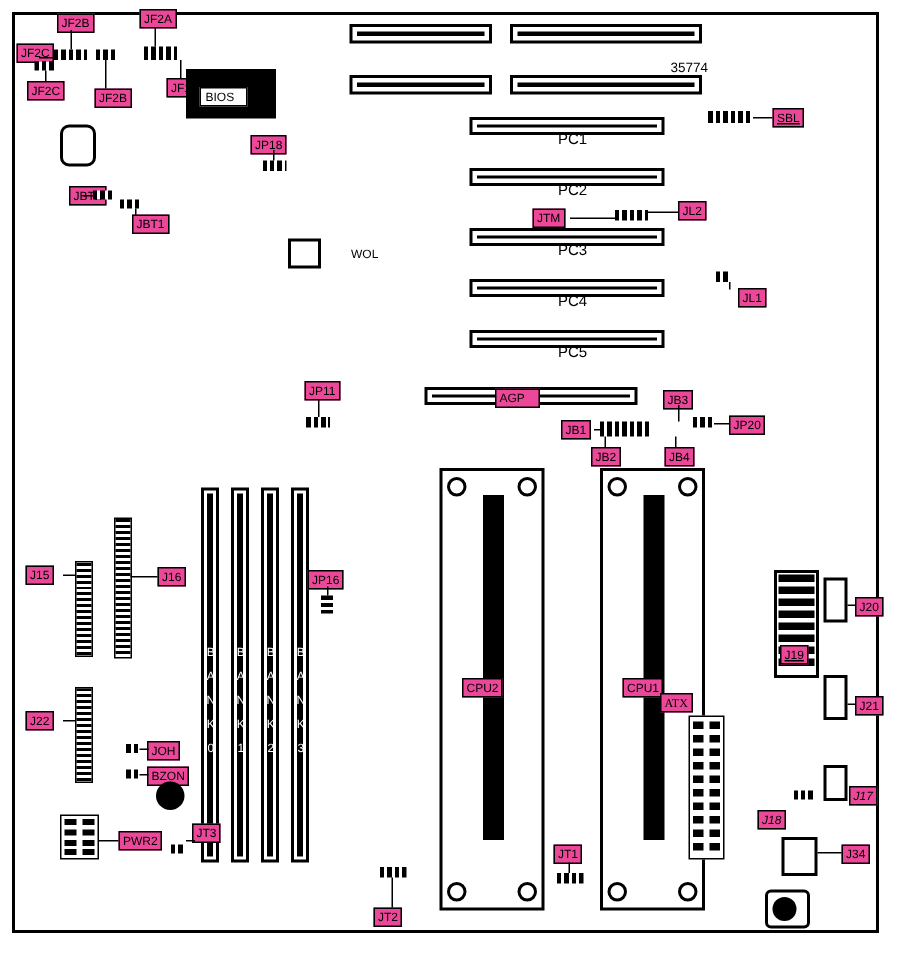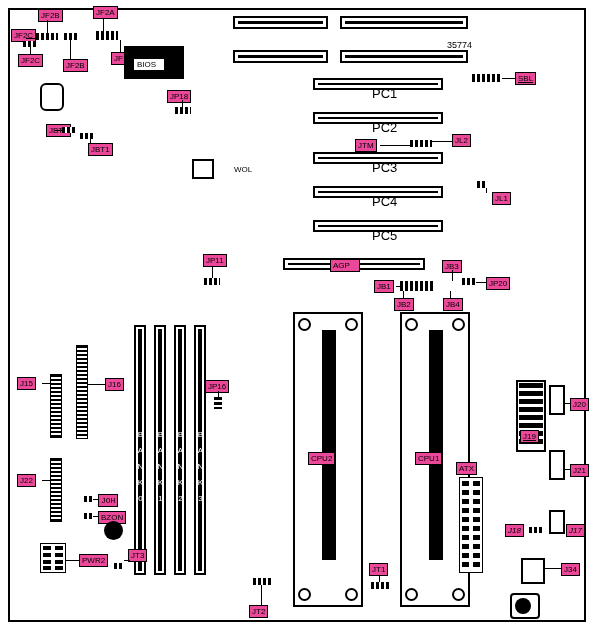--- a/index.html
+++ b/index.html
@@ -1,21 +1,21 @@
 <!DOCTYPE html>
 <html><head>
 <meta charset="utf-8">
 <style>
   html,body{margin:0;padding:0;background:#ffffff;}
   body{font-family:"Liberation Sans", sans-serif;}
   #board{position:relative;width:602px;height:636px;background:#ffffff;}
   .outline{position:absolute;left:8px;top:8px;width:578px;height:614px;border:2px solid #000;box-sizing:border-box;}
   .slot{position:absolute;border:2px solid #000;background:#fff;box-sizing:border-box;}
   .slot .inner{position:absolute;left:3px;top:3px;right:3px;bottom:3px;background:#000;}
-  .lbl{position:absolute;font-size:13px;color:#000;line-height:10px;white-space:nowrap;}
+  .lbl{position:absolute;font-size:10px;color:#000;line-height:10px;white-space:nowrap;}
   .boxlbl{position:absolute;border:1px solid #000;background:#ec4899;font-size:8px;line-height:9px;padding:1px 2px;white-space:nowrap;box-sizing:border-box;}
   .blk{position:absolute;background:#000;}
   .wblk{position:absolute;background:#fff;border:1px solid #000;box-sizing:border-box;}
   .dimm{position:absolute;border:2px solid #000;background:#fff;box-sizing:border-box;}
   .dimm .din{position:absolute;left:2px;top:2px;right:2px;bottom:2px;background:#000;}
   .vtext{position:absolute;font-size:8px;color:#fff;writing-mode:vertical-rl;text-orientation:upright;line-height:8px;letter-spacing:-1px;}
   .cpu{position:absolute;border:2px solid #000;background:#fff;box-sizing:border-box;}
   .cpupad{position:absolute;background:#000;}
   .circ{position:absolute;border:2px solid #000;border-radius:50%;background:#fff;box-sizing:border-box;}
   .line{position:absolute;background:#000;height:1px;}
@@ -175,21 +175,21 @@
   <div class="boxlbl" style="left:105px;top:378px;">J16</div>
   <div class="boxlbl" style="left:17px;top:474px;">J22</div>
   <div class="line" style="left:42px;top:383px;width:8px;"></div>
   <div class="line" style="left:87px;top:384px;width:18px;"></div>
   <div class="line" style="left:42px;top:480px;width:8px;"></div>
 
   <div class="boxlbl" style="left:205px;top:380px;">JP16</div>
   <div class="tinyhdr" style="left:214px;top:397px;width:8px;height:12px;background:repeating-linear-gradient(180deg,#000 0 3px,#fff 3px 5px);"></div>
   <div class="vline" style="left:218px;top:391px;height:6px;"></div>
 
-  <div class="boxlbl" style="left:98px;top:494px;font-family:Liberation Mono, monospace;">JOH</div>
+  <div class="boxlbl" style="left:98px;top:494px;">JOH</div>
   <div class="boxlbl" style="left:98px;top:511px;">BZON</div>
   <div class="tinyhdr" style="left:84px;top:496px;width:10px;height:6px;"></div>
   <div class="tinyhdr" style="left:84px;top:513px;width:10px;height:6px;"></div>
   <div class="line" style="left:93px;top:499px;width:6px;"></div>
   <div class="line" style="left:93px;top:516px;width:6px;"></div>
 
   <div class="dot" style="left:104px;top:521px;width:19px;height:19px;"></div>
 
   <div class="wblk" style="left:40px;top:543px;width:26px;height:30px;"></div>
   <div class="blk" style="left:43px;top:546px;width:8px;height:4px;"></div>
@@ -245,21 +245,21 @@
   <div class="blk" style="left:462px;top:526px;width:7px;height:5px;"></div>
   <div class="blk" style="left:473px;top:526px;width:7px;height:5px;"></div>
   <div class="blk" style="left:462px;top:535px;width:7px;height:5px;"></div>
   <div class="blk" style="left:473px;top:535px;width:7px;height:5px;"></div>
   <div class="blk" style="left:462px;top:544px;width:7px;height:5px;"></div>
   <div class="blk" style="left:473px;top:544px;width:7px;height:5px;"></div>
   <div class="blk" style="left:462px;top:553px;width:7px;height:5px;"></div>
   <div class="blk" style="left:473px;top:553px;width:7px;height:5px;"></div>
   <div class="blk" style="left:462px;top:562px;width:7px;height:5px;"></div>
   <div class="blk" style="left:473px;top:562px;width:7px;height:5px;"></div>
-  <div class="boxlbl" style="left:456px;top:462px;">ATX</div>
+  <div class="boxlbl" style="left:440px;top:462px;font-family:Liberation Serif, serif;">ATX</div>
 
   <div class="conn" style="left:516px;top:380px;width:30px;height:72px;"></div>
   <div class="blk" style="left:519px;top:383px;width:24px;height:5px;"></div>
   <div class="blk" style="left:519px;top:391px;width:24px;height:5px;"></div>
   <div class="blk" style="left:519px;top:399px;width:24px;height:5px;"></div>
   <div class="blk" style="left:519px;top:407px;width:24px;height:5px;"></div>
   <div class="blk" style="left:519px;top:415px;width:24px;height:5px;"></div>
   <div class="blk" style="left:519px;top:423px;width:24px;height:5px;"></div>
   <div class="blk" style="left:519px;top:431px;width:24px;height:5px;"></div>
   <div class="blk" style="left:519px;top:439px;width:24px;height:5px;"></div>
@@ -268,21 +268,21 @@
   <div class="conn" style="left:549px;top:385px;width:16px;height:30px;"></div>
   <div class="boxlbl" style="left:570px;top:398px;">J20</div>
   <div class="line" style="left:565px;top:403px;width:5px;"></div>
 
   <div class="conn" style="left:549px;top:450px;width:16px;height:30px;"></div>
   <div class="boxlbl" style="left:570px;top:464px;">J21</div>
   <div class="line" style="left:565px;top:469px;width:5px;"></div>
 
   <div class="conn" style="left:549px;top:510px;width:16px;height:24px;"></div>
   <div class="boxlbl" style="left:566px;top:524px;font-style:italic;">J17</div>
-  <div class="boxlbl" style="left:505px;top:524px;font-style:italic;">J18</div>
+  <div class="boxlbl" style="left:505px;top:540px;font-style:italic;">J18</div>
   <div class="tinyhdr" style="left:529px;top:527px;width:14px;height:6px;"></div>
 
   <div class="conn" style="left:521px;top:558px;width:24px;height:26px;"></div>
   <div class="boxlbl" style="left:561px;top:563px;">J34</div>
   <div class="line" style="left:545px;top:568px;width:16px;"></div>
   <div class="conn" style="left:510px;top:593px;width:30px;height:26px;border-radius:4px;"></div>
   <div class="dot" style="left:515px;top:598px;width:16px;height:16px;"></div>
 </div>
 
 </body></html>

